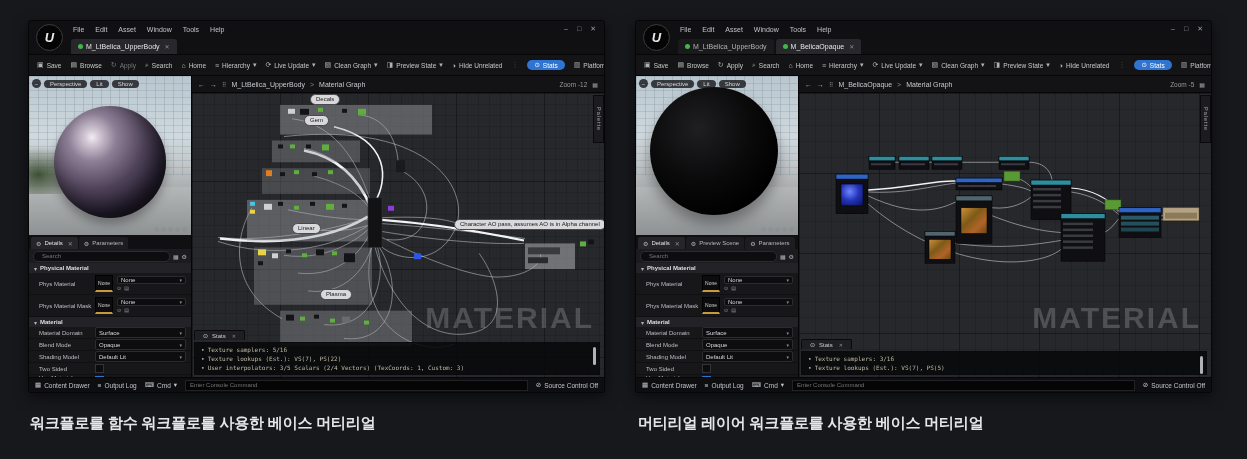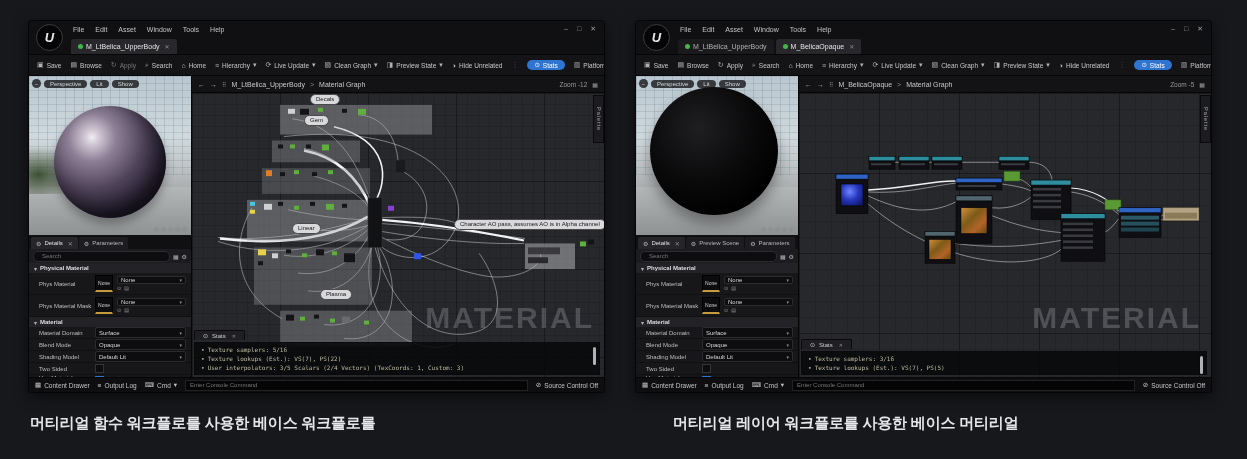--- a/index.html
+++ b/index.html
@@ -84,21 +84,21 @@
   .sline{font-size:6px;color:#bdb9a2;font-family:"DejaVu Sans Mono",monospace;white-space:nowrap;display:flex;gap:3px;}
   .sbar{position:absolute;right:3px;top:4px;width:3px;height:18px;background:#cfd0d2;border-radius:2px;opacity:.85;}
   .palette{position:absolute;right:0;top:2px;width:9px;height:46px;background:#1c1c20;border:1px solid #0a0a0c;display:flex;align-items:center;justify-content:center;}
   .palette span{writing-mode:vertical-rl;font-size:5.5px;color:#a9aaad;letter-spacing:1px;}
 
   .statusbar{height:14px;background:#0e0e10;border-top:1px solid #060607;display:flex;align-items:center;gap:8px;padding:0 6px;font-size:6.5px;color:#c3c4c7;flex:0 0 auto;}
   .sitem{display:flex;align-items:center;gap:3px;white-space:nowrap;}
   .statusbar input{flex:1;height:9px;background:#050506;border:1px solid #222226;color:#8a8b8e;font-size:6px;padding:0 4px;font-family:inherit;min-width:30px;}
 
   .caption{position:absolute;top:414px;font-size:15px;font-weight:700;color:#e5e6e8;letter-spacing:-0.2px;}
-  .caption.left{left:30px;} .caption.right{left:673px;}
+  .caption.left{left:30px;} .caption.right{left:638px;}
 </style>
 </head>
 <body>
 
 <div class="win left">
   <div class="titlebar">
     <div class="logo">U</div>
     <div class="menubar">
       <span>File</span>
       <span>Edit</span>
@@ -766,14 +766,14 @@
         <span>▾</span>
       </span>
     <input placeholder="Enter Console Command" style="">
     <span class="sitem">
         <span>⊘</span>
         <span>Source Control Off</span>
       </span>
   </div>
 </div>
 
-<div class="caption left">머티리얼 함수 워크플로를 사용한 베이스 워크플로를</div>
+<div class="caption left">워크플로를 함수 워크플로를 사용한 베이스 머티리얼</div>
 <div class="caption right">머티리얼 레이어 워크플로를 사용한 베이스 머티리얼</div>
 
 </body></html>

